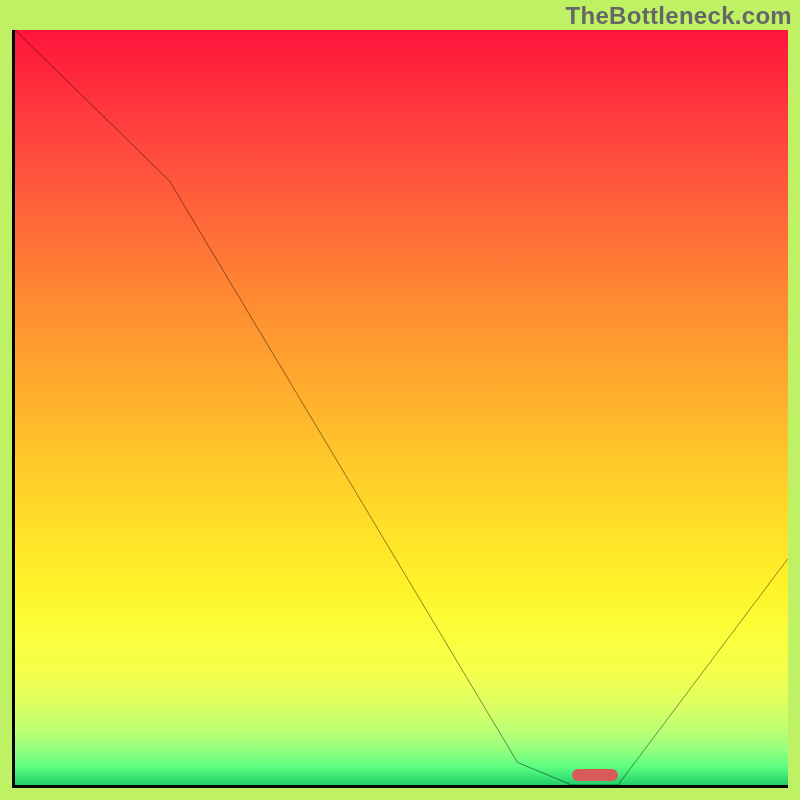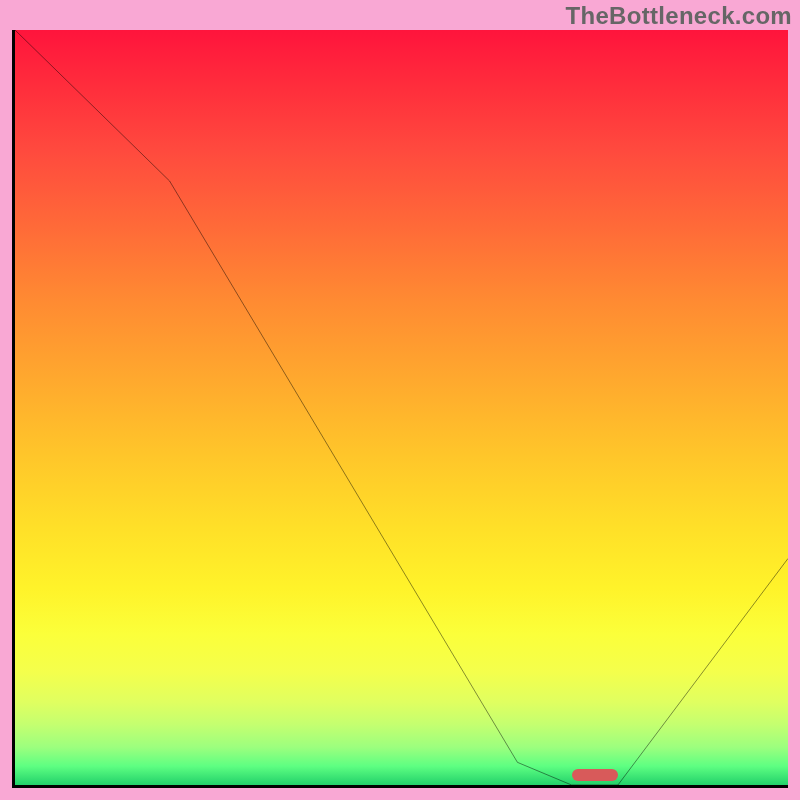--- a/index.html
+++ b/index.html
@@ -7,21 +7,21 @@
     padding: 0;
     width: 800px;
     height: 800px;
     overflow: hidden;
     font-family: Arial, Helvetica, sans-serif;
   }
   .frame {
     position: relative;
     width: 800px;
     height: 800px;
-    background: #f9a8d4;
+    background: #bef264;
   }
   .watermark {
     position: absolute;
     top: 2px;
     right: 8px;
     font-size: 24px;
     font-weight: bold;
     color: #666666;
     letter-spacing: 0.3px;
   }

